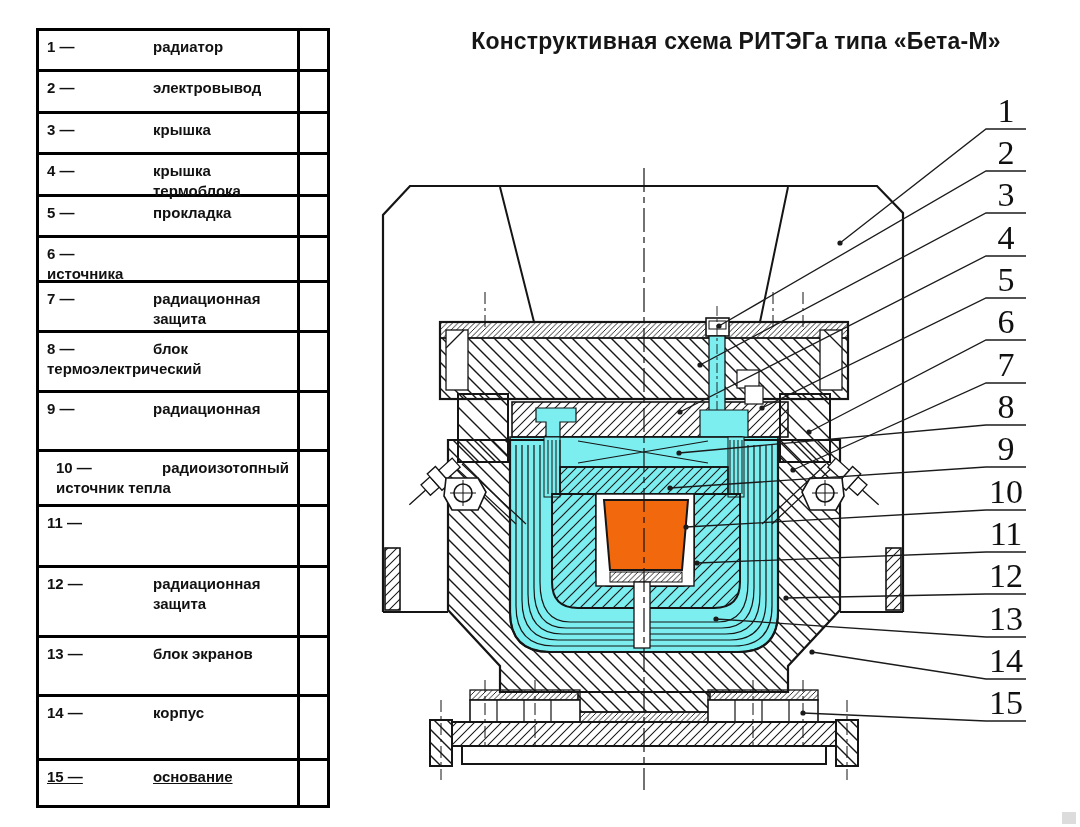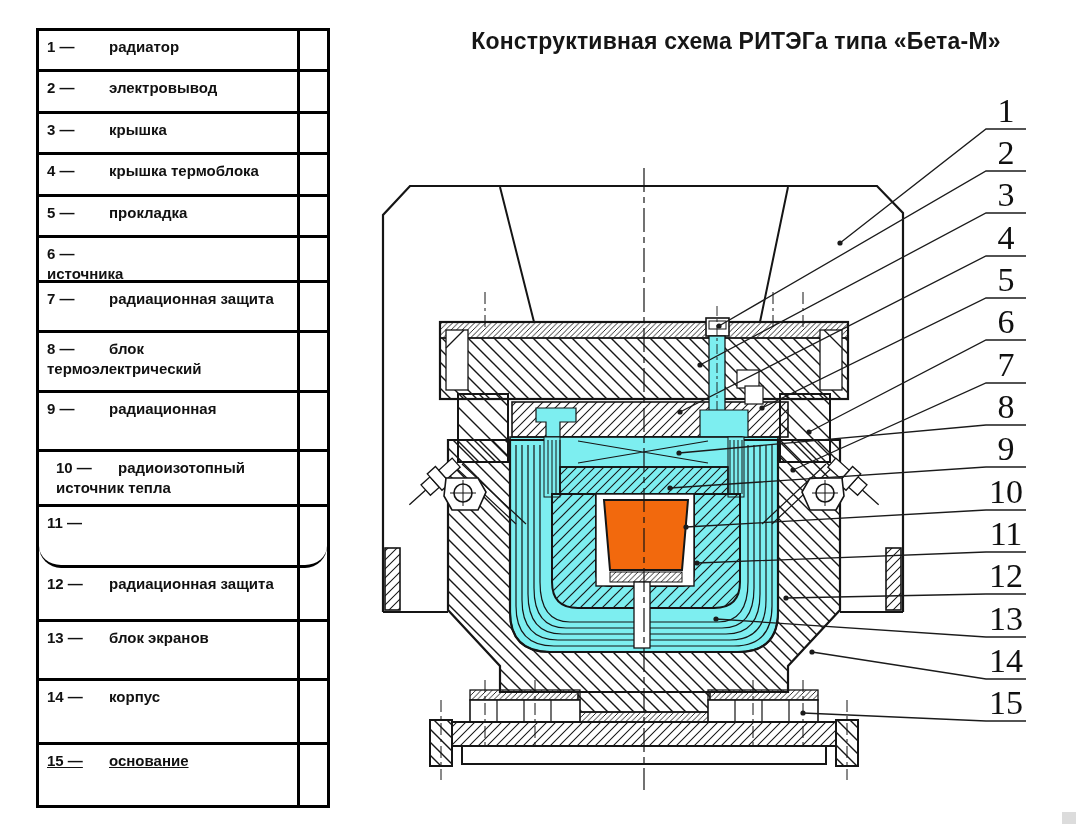--- a/index.html
+++ b/index.html
@@ -8,21 +8,21 @@
   .title{position:absolute;left:416px;top:28px;width:640px;text-align:center;
          font-size:23px;font-weight:bold;color:#161616;letter-spacing:.2px;}
   .legend{position:absolute;left:36px;top:28px;width:294px;height:780px;
           border:3px solid #000;box-sizing:border-box;background:#fff;}
   .legend-col{position:absolute;top:0;right:0;bottom:0;width:27px;border-left:3px solid #000;}
   .lrow{box-sizing:border-box;border-bottom:3px solid #000;padding:6px 30px 0 8px;
         font-size:15px;font-weight:bold;color:#111;line-height:20px;}
   .lrow:last-child{border-bottom:none;}
   .l1{display:flex;}
   .lnum{width:62px;flex:0 0 62px;white-space:nowrap;}
-  .lname{flex:1;}
+  .lname{flex:1;margin-left:44px;}
   .l2{margin-left:0px;}
   svg{position:absolute;left:0;top:0;}
   .corner-artifact{position:absolute;left:1062px;top:812px;width:14px;height:12px;background:#dcdcdc;}
   text.callout-num{font-family:"Liberation Serif","DejaVu Serif",serif;font-size:34px;fill:#101010;}
 </style>
 </head>
 <body>
 
 <div class="page">
 
@@ -85,26 +85,26 @@
           <span class="lname">радиационная</span>
         </div>
       </div>
       <div class="lrow" style="height: 55px; padding-left: 17px;">
         <div class="l1">
           <span class="lnum">10 —</span>
           <span class="lname">радиоизотопный</span>
         </div>
         <div class="l2">источник тепла</div>
       </div>
-      <div class="lrow" style="height: 61px; border-radius: 22px;">
+      <div class="lrow" style="height: 61px;">
         <div class="l1">
           <span class="lnum">11 —</span>
         </div>
       </div>
-      <div class="lrow" style="height: 54px;">
+      <div class="lrow" style="height: 70px;">
         <div class="l1">
           <span class="lnum">12 —</span>
           <span class="lname">радиационная защита</span>
         </div>
       </div>
       <div class="lrow" style="height: 59px;">
         <div class="l1">
           <span class="lnum">13 —</span>
           <span class="lname">блок экранов</span>
         </div>

